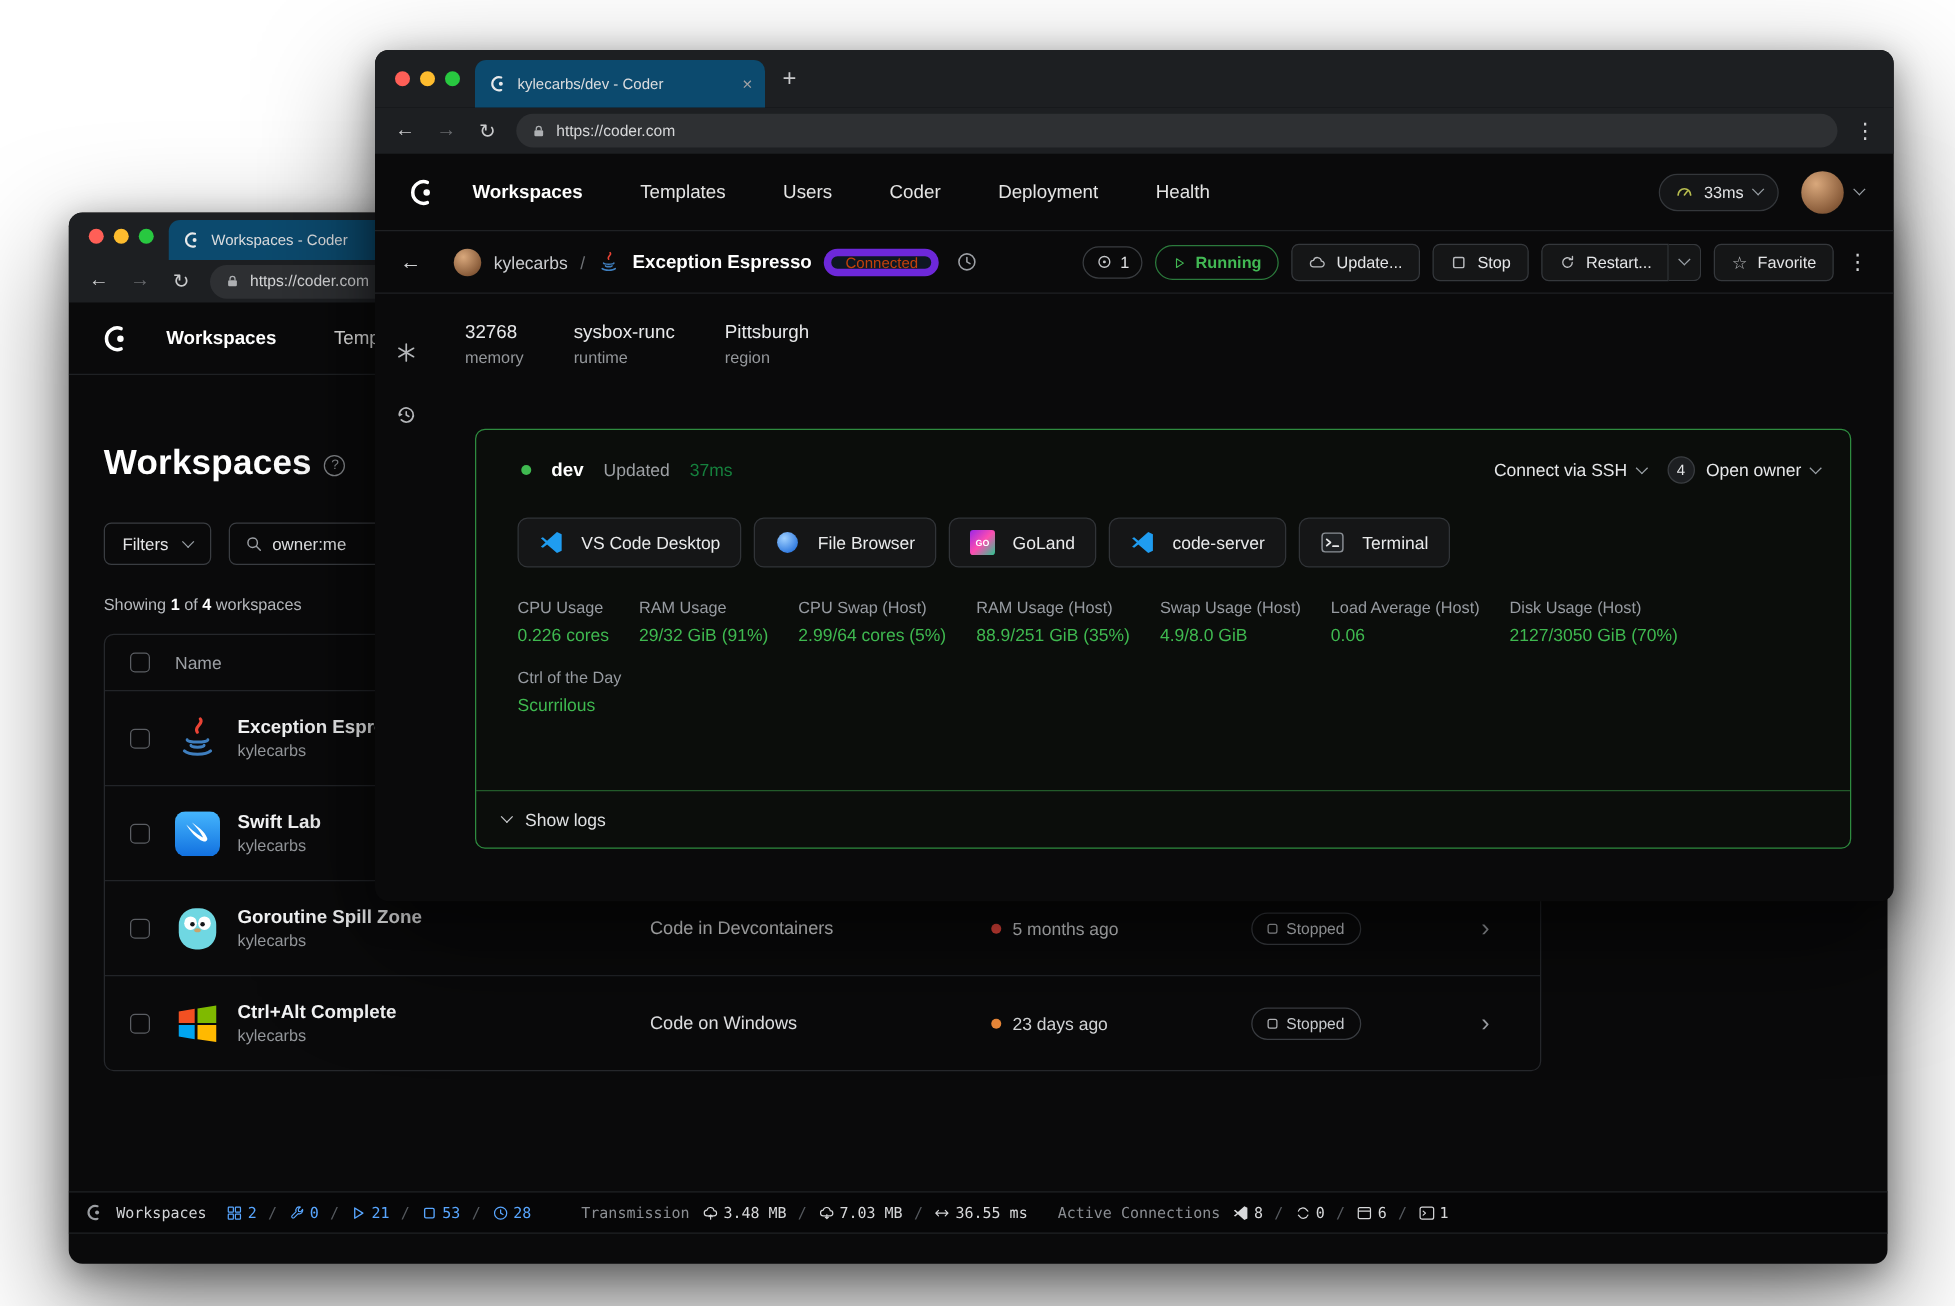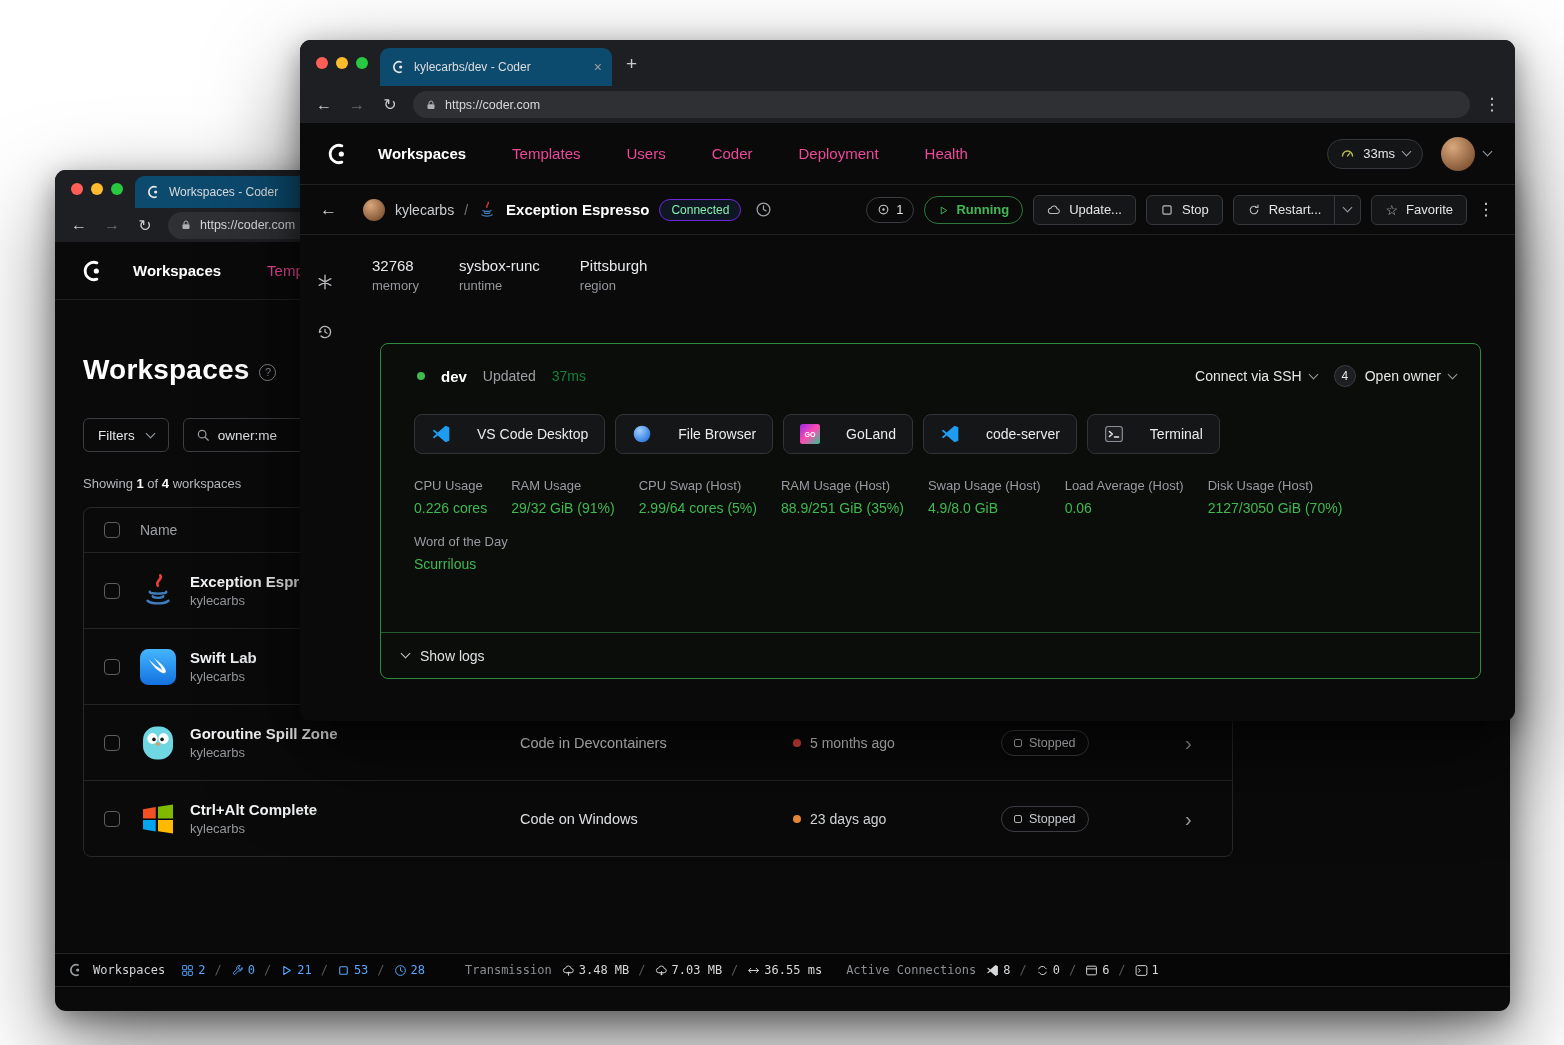--- a/index.html
+++ b/index.html
@@ -38,42 +38,42 @@
   .urlpill .ic{width:12px;height:12px;color:#aeb0b3;flex:0 0 auto}
   .urlpill .ic svg{width:100%;height:100%}
   .kebab{color:#cfd0d2;font-size:17px;width:18px;text-align:center}
 
   
   .appnav{display:flex;align-items:center;padding:0 24px;border-bottom:1px solid #1f2124}
   .back .appnav{height:58px}
   .front .appnav{height:62px}
   .coder-logo{width:26px;height:26px;color:#fff;margin-right:28px;flex:0 0 auto}
   .coder-logo svg{width:100%;height:100%}
-  .navitem{font-size:15px;color:#ec4899;margin-right:46px;white-space:nowrap}
+  .navitem{font-size:15px;color:#e5e5e5;margin-right:46px;white-space:nowrap}
   .navitem.active{color:#fff;font-weight:700}
   .navspacer{flex:1}
   .latpill{display:flex;align-items:center;gap:8px;border:1px solid #34373b;background:#141517;border-radius:16px;
            height:30px;padding:0 12px;font-size:13px;color:#e3e4e6;margin-right:18px}
   .latpill .ic{width:15px;height:15px;color:#b8bd4f}
   .latpill .ic svg{width:100%;height:100%}
   .avatar{width:34px;height:34px;border-radius:50%;flex:0 0 auto;
           background:radial-gradient(circle at 35% 30%,#d9a87c,#8a5d3b 70%,#5e3d26)}
   .avatar.sm{width:22px;height:22px}
   .chev{width:7px;height:7px;border-right:1.6px solid #9aa0a6;border-bottom:1.6px solid #9aa0a6;
         transform:rotate(45deg);display:inline-block;margin-top:-4px;flex:0 0 auto}
 
   
   .wsheader{height:50px;display:flex;align-items:center;padding:0 20px;border-bottom:1px solid #1f2124;gap:10px}
   .backarrow{font-size:17px;color:#cfd0d2;margin-right:16px}
   .crumb{font-size:14px;color:#cbcdd0}
   .crumbsep{color:#6f7276;font-size:14px}
   .wsicon-sm{width:18px;height:18px}
   .wsicon-sm svg{width:100%;height:100%}
   .wsname{font-size:15px;font-weight:700;color:#fff}
-  .connected{height:22px;padding:0 11px;border-radius:11px;border:1px solid #6d28d9;color:#86efac;
+  .connected{height:22px;padding:0 11px;border-radius:11px;border:6px solid #6d28d9;color:#c2410c;
              background:rgba(37,99,168,.15);font-size:12px;display:flex;align-items:center}
   .clockic{width:17px;height:17px;color:#9da0a5;margin-left:4px}
   .clockic svg{width:100%;height:100%}
   .hdr-right{margin-left:auto;display:flex;align-items:center;gap:10px}
   .pillcount{height:26px;border:1px solid #3a3d41;border-radius:13px;display:flex;gap:6px;padding:0 10px;
              align-items:center;font-size:13px;color:#e2e3e5}
   .pillcount .ic{width:13px;height:13px;color:#c4c6c9}
   .pillcount .ic svg{width:100%;height:100%}
   .running{height:28px;border:1px solid #2b7a3c;border-radius:14px;color:#42b954;display:flex;gap:7px;
            padding:0 13px;align-items:center;font-size:13px;font-weight:600}
@@ -103,21 +103,21 @@
   .agentdot{width:8px;height:8px;border-radius:50%;background:#3fb950;flex:0 0 auto}
   .agentname{font-size:15px;font-weight:700;color:#fff}
   .updated{font-size:14px;color:#9da0a4}
   .agentlat{font-size:14px;color:#15803d}
   .cardhead .right{margin-left:auto;display:flex;align-items:center;gap:9px;font-size:14px;color:#e6e7e9}
   .sshlink,.portslink{display:flex;align-items:center;gap:8px}
   .portbadge{width:22px;height:22px;border-radius:50%;background:#1d1f22;border:1px solid #3a3d41;display:flex;
              align-items:center;justify-content:center;font-size:12px;color:#e6e7e9;margin-left:8px}
   .apps{display:flex;gap:10px;margin:27px 0 0 33px}
   .appbtn{height:40px;border:1px solid #313438;background:#151617;border-radius:8px;display:flex;
-          align-items:center;gap:26px;padding:0 16px;font-size:14px;color:#eaebec;white-space:nowrap}
+          align-items:center;gap:14px;padding:0 16px;font-size:14px;color:#eaebec;white-space:nowrap}
   .appbtn .ic{width:20px;height:20px;flex:0 0 auto}
   .appbtn .ic svg{width:100%;height:100%}
   .stats{display:flex;gap:24px;margin:24px 0 0 33px}
   .stat .slabel{font-size:13px;color:#979ba1;white-space:nowrap}
   .stat .sval{font-size:14px;color:#3fb950;margin-top:7px;white-space:nowrap}
   .word{margin:18px 0 0 33px}
   .logsrow{position:absolute;left:0;right:0;bottom:0;height:46px;border-top:1px solid rgba(63,185,80,.45);
            display:flex;align-items:center;gap:11px;padding:0 21px;font-size:14px;color:#dfe0e2}
   .chevdown{width:7px;height:7px;border-right:1.6px solid #c7c9cc;border-bottom:1.6px solid #c7c9cc;
             transform:rotate(45deg);display:inline-block;margin-top:-4px}
@@ -758,21 +758,21 @@
             <div class="slabel">Load Average (Host)</div>
             <div class="sval">0.06</div>
           </div>
           <div class="stat">
             <div class="slabel">Disk Usage (Host)</div>
             <div class="sval">2127/3050 GiB (70%)</div>
           </div>
         </div>
 
         <div class="word stat">
-          <div class="slabel">Word of the Day</div>
+          <div class="slabel">Ctrl of the Day</div>
           <div class="sval">Scurrilous</div>
         </div>
 
         <div class="logsrow">
           <span class="chevdown"></span>
           <span>Show logs</span>
         </div>
       </div>
     </div>
   </section>

